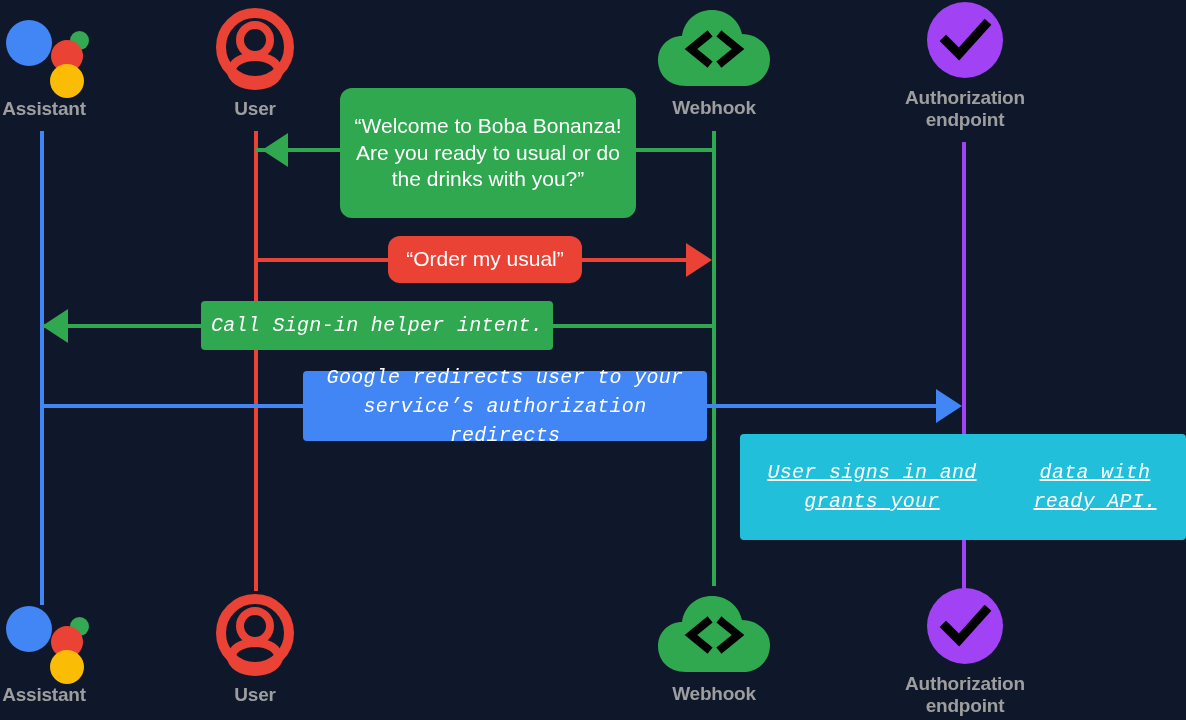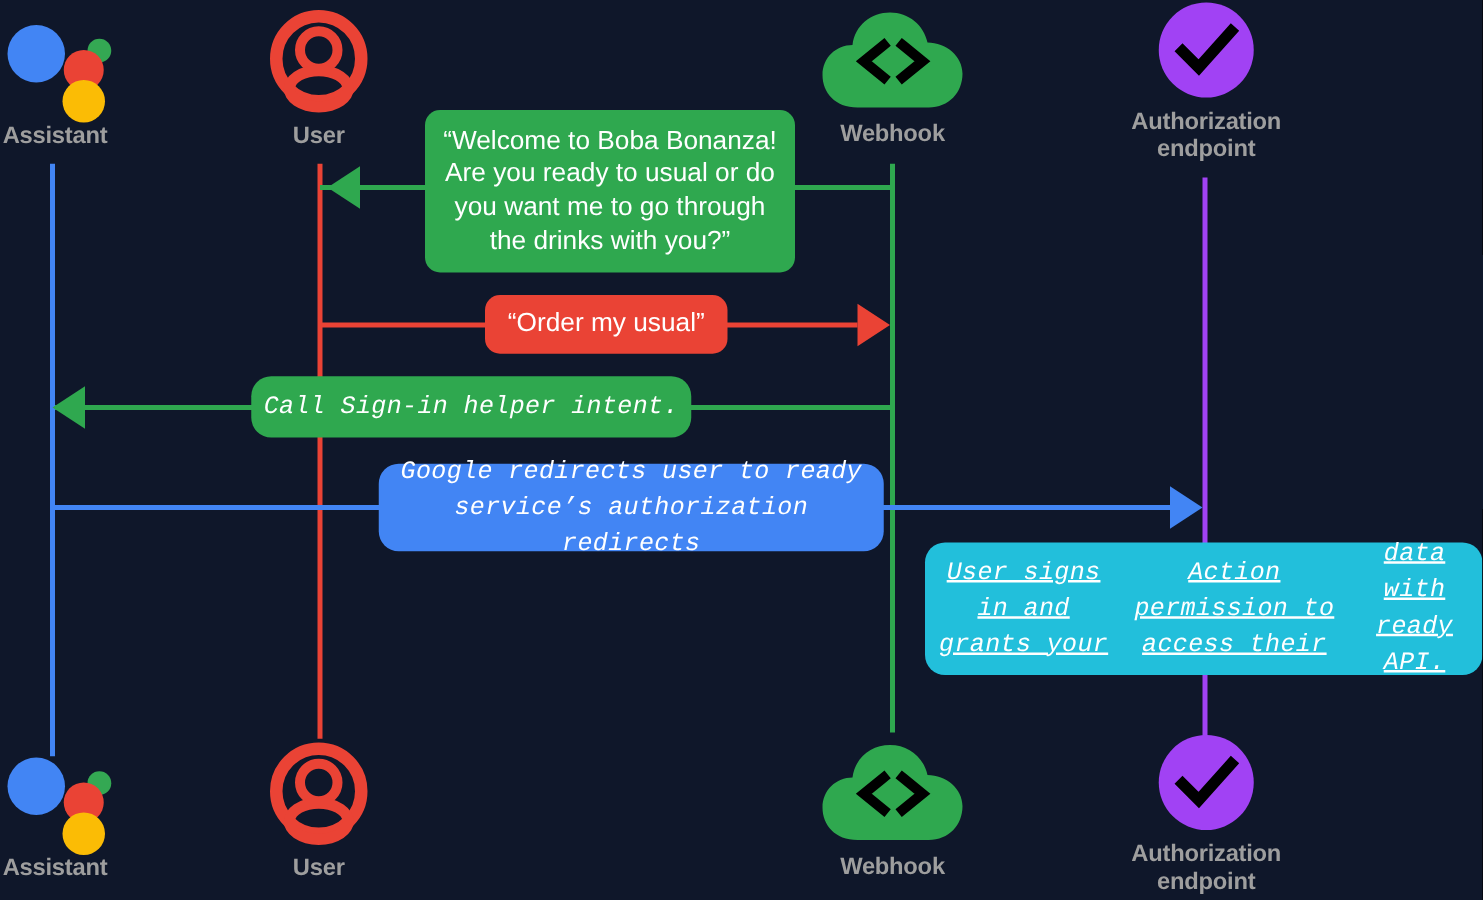--- a/index.html
+++ b/index.html
@@ -108,21 +108,21 @@
     font-family: "Liberation Sans", sans-serif;
     font-size: 21px;
     line-height: 1.27;
     border-radius: 12px;
   }
   .bubble-mono {
     font-family: "Liberation Mono", monospace;
     font-style: italic;
     font-size: 20px;
     line-height: 1.45;
-    border-radius: 16px;
+    border-radius: 4px;
     letter-spacing: 0.3px;
   }
 </style>
 </head>
 <body>
 
 <div id="canvas">
 
   <div class="assistant-logo" style="left:6px; top:12px;">
     <i class="al-blue"></i>
@@ -160,46 +160,44 @@
   <div class="lifeline" style="left:40px;  top:131px; height:474px; background:#4285F4;"></div>
   <div class="lifeline" style="left:254px; top:131px; height:460px; background:#EA4335;"></div>
   <div class="lifeline" style="left:712px; top:131px; height:455px; background:#2FA84F;"></div>
   <div class="lifeline" style="left:962px; top:142px; height:450px; background:#A142F4;"></div>
 
   <div class="msg-line" style="left:256px; top:148px; width:458px; background:#2FA84F;"></div>
   <div class="arrowhead arrow-left" style="left:262px; top:133px; color:#2FA84F;"></div>
   <div class="bubble bubble-sans" style="left:340px; top:88px; width:296px; height:130px; background:#2FA84F; flex-direction:column;">
     <span>“Welcome to Boba Bonanza!</span>
     <span>Are you ready to usual or do</span>
-    <span>you want me to go through</span>
     <span>the drinks with you?”</span>
   </div>
 
   <div class="msg-line" style="left:256px; top:258px; width:430px; background:#EA4335;"></div>
   <div class="arrowhead arrow-right" style="left:686px; top:243px; color:#EA4335;"></div>
   <div class="bubble bubble-sans" style="left:388px; top:236px; width:194px; height:47px; background:#EA4335;justify-content:center;">
     <span>“Order my usual”</span>
   </div>
 
   <div class="msg-line" style="left:44px; top:324px; width:670px; background:#2FA84F;"></div>
   <div class="arrowhead arrow-left" style="left:42px; top:309px; color:#2FA84F;"></div>
   <div class="bubble bubble-mono" style="left:201px; top:301px; width:352px; height:49px; background:#2FA84F;">
     <span>Call Sign-in helper intent.</span>
   </div>
 
   <div class="msg-line" style="left:42px; top:404px; width:902px; background:#4285F4;"></div>
   <div class="arrowhead arrow-right" style="left:936px; top:389px; color:#4285F4;"></div>
   <div class="bubble bubble-mono" style="left:303px; top:371px; width:404px; height:70px; background:#4285F4; flex-direction:column;">
-    <span>Google redirects user to ready</span>
+    <span>Google redirects user to your</span>
     <span>service’s authorization redirects</span>
   </div>
 
   <div class="bubble bubble-mono" style="left:740px; top:434px; width:446px; height:106px; background:#22BFDB; flex-direction:row;text-decoration:underline;">
     <span>User signs in and grants your</span>
-    <span>Action permission to access their</span>
     <span>data with ready API.</span>
   </div>
 
   <div class="assistant-logo" style="left:6px; top:598px;">
     <i class="al-blue"></i>
     <i class="al-green"></i>
     <i class="al-red"></i>
     <i class="al-yellow"></i>
   </div>
   <div class="actor-label" style="left:0px; top:684px; width:88px;">Assistant</div>

